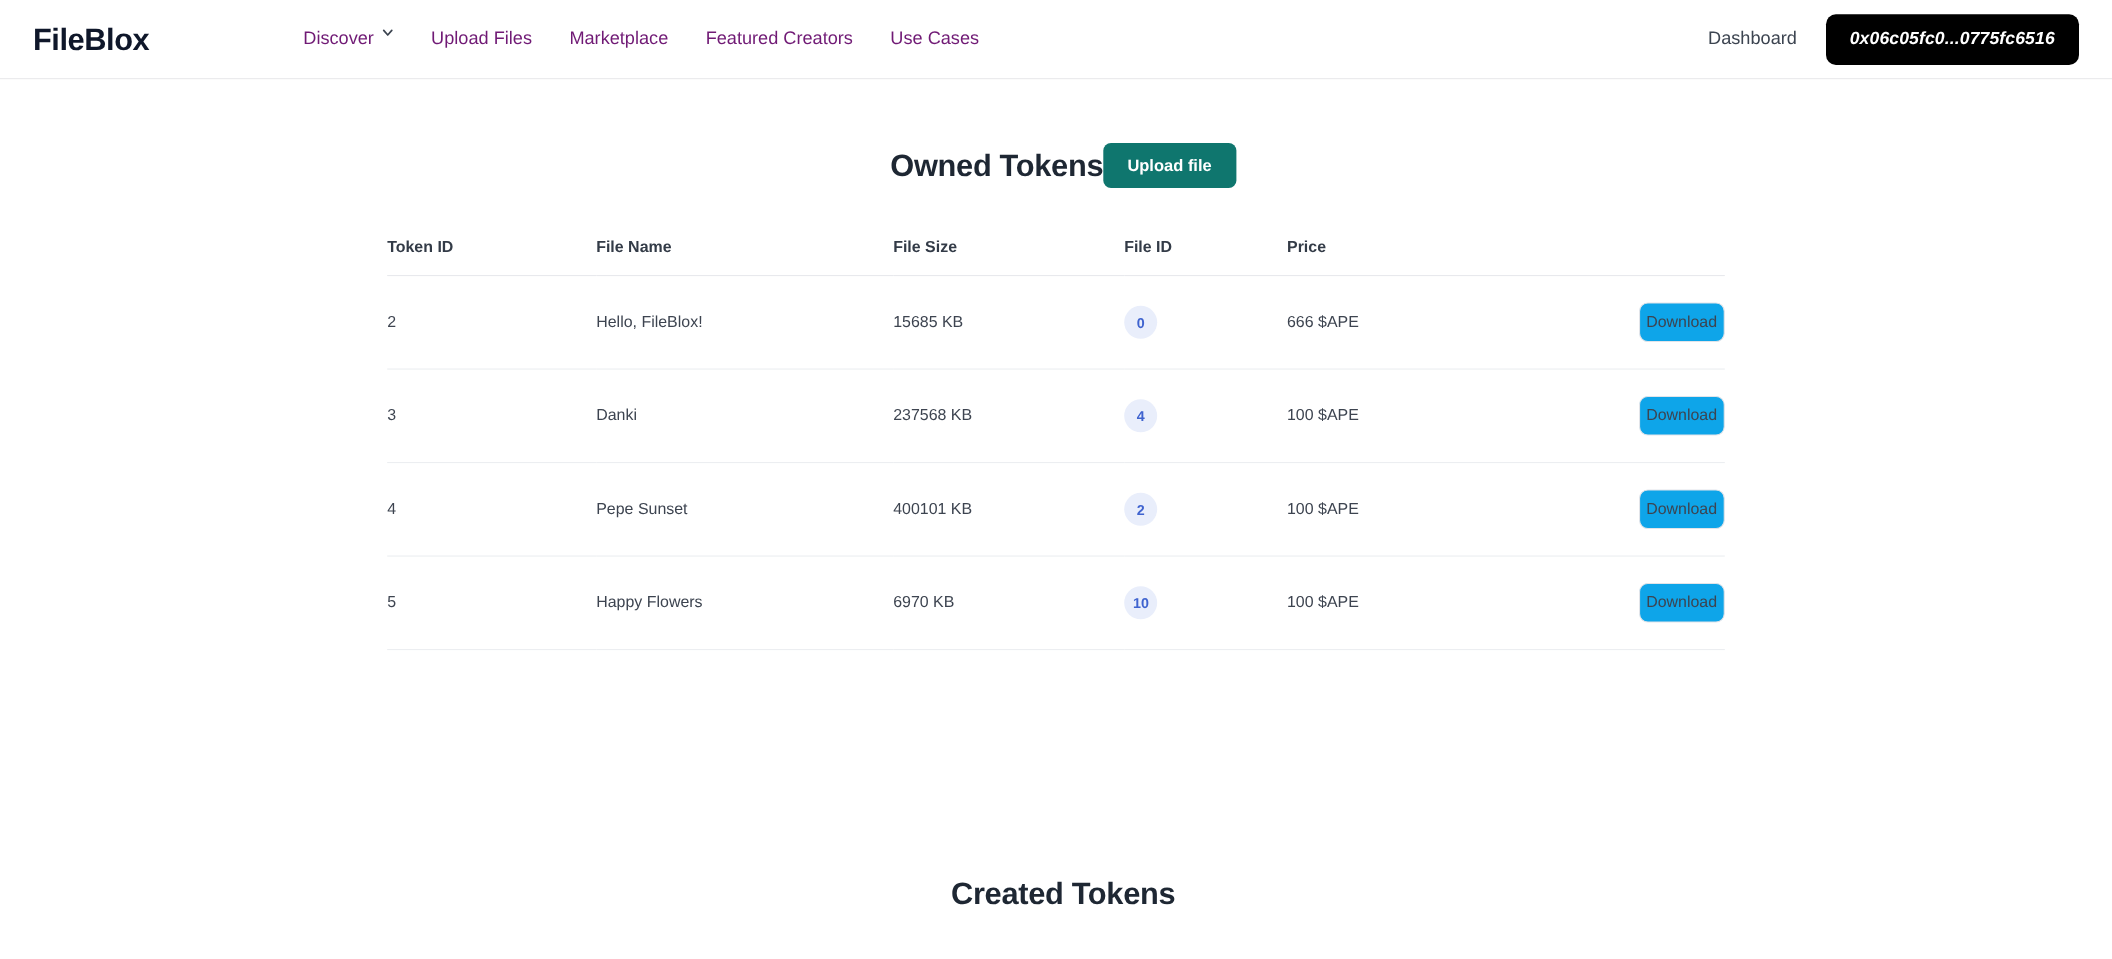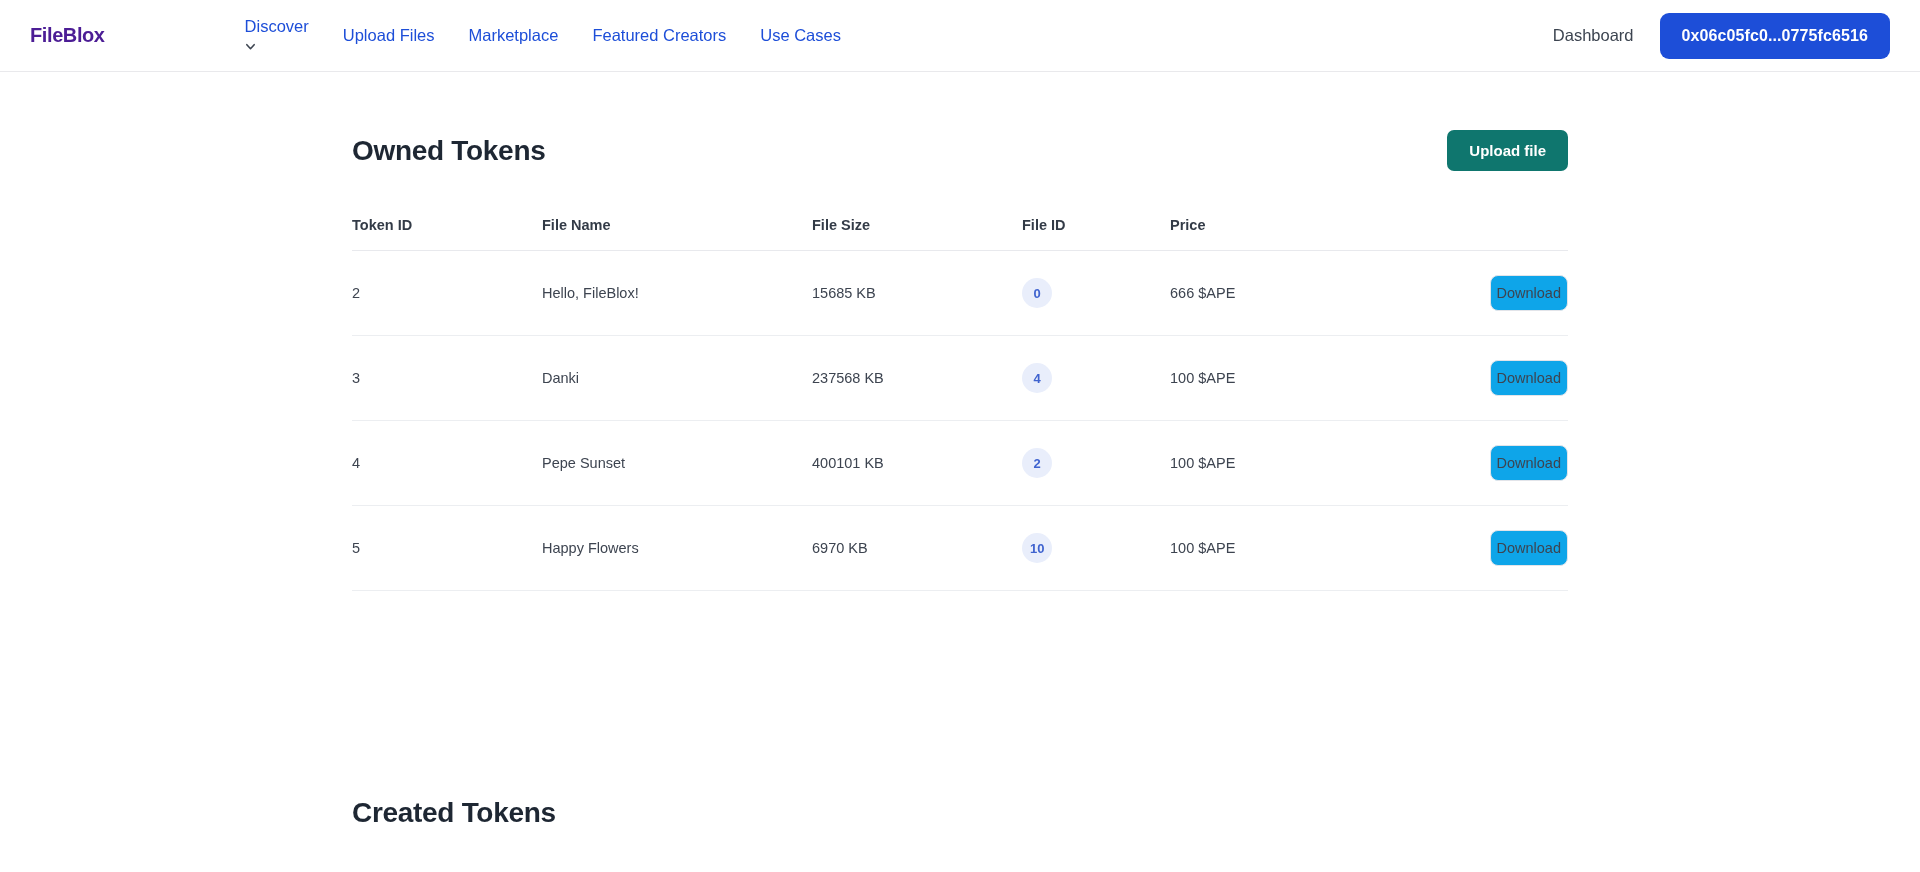--- a/index.html
+++ b/index.html
@@ -18,43 +18,42 @@
     position: relative;
     width: 1920px;
     height: 72px;
     background: #ffffff;
     display: flex;
     align-items: center;
     border-bottom: 1px solid #e9e9ec;
   }
 
   .brand {
-    font-size: 20px;
-    font-weight: bold;
-    color: #4c1d95;
+    font-size: 28px;
+    font-weight: bold;
+    color: #0f172a;
     letter-spacing: -0.4px;
     margin-left: 30px;
     white-space: nowrap;
   }
 
   .nav-links {
     display: flex;
     align-items: center;
     margin-left: 140px;
     gap: 34px;
   }
 
   .nav-link {
     font-size: 16.5px;
-    color: #1d4ed8;
+    color: #701a75;
     white-space: nowrap;
     display: flex;
     gap: 7px;
     cursor: pointer;
-    flex-direction: column;
   }
 
   .chevron {
     display: inline-block;
     width: 11px;
     height: 11px;
     position: relative;
     top: -2px;
   }
   .chevron svg { display: block; }
@@ -69,49 +68,51 @@
 
   .dashboard-link {
     font-size: 16.5px;
     color: #3c4450;
     white-space: nowrap;
     cursor: pointer;
     text-align: center;
   }
 
   .wallet-button {
-    background: #1d4ed8;
+    background: #000000;
     color: #ffffff;
     font-size: 16px;
     font-weight: bold;
     border: none;
     border-radius: 9px;
     padding: 14px 22px;
     white-space: nowrap;
     cursor: pointer;
     font-family: "Liberation Sans", sans-serif;
     letter-spacing: 0.1px;
+    font-style: italic;
   }
 
   
   .page {
     width: 1920px;
     padding-left: 352px;
     padding-right: 352px;
   }
 
   .section {
     width: 1216px;
   }
 
   .section-head {
     display: flex;
     align-items: center;
-    justify-content: space-between;
+    justify-content: center;
     padding-top: 58px;
+    margin-left: 13px;
   }
 
   .section-title {
     font-size: 28px;
     font-weight: bold;
     color: #1e2733;
     letter-spacing: -0.3px;
   }
 
   .upload-button {

